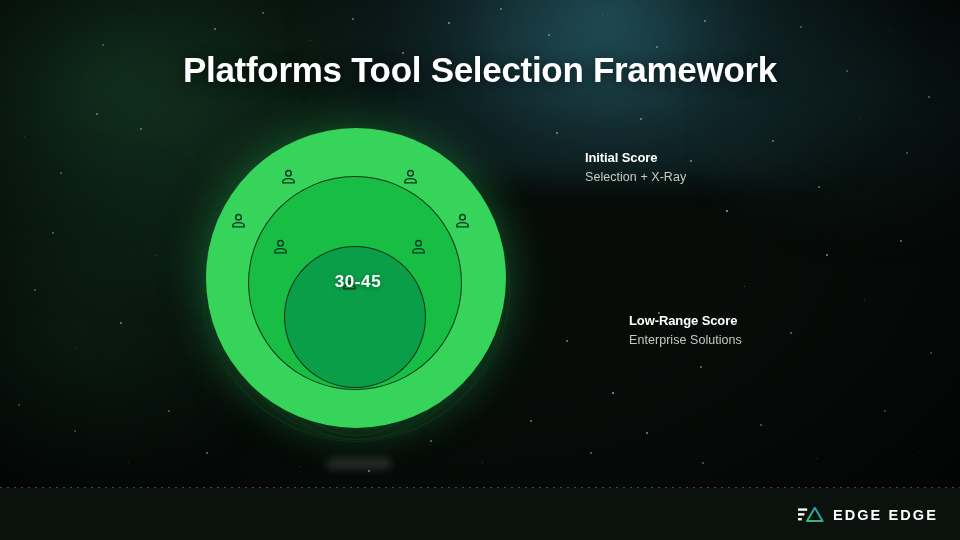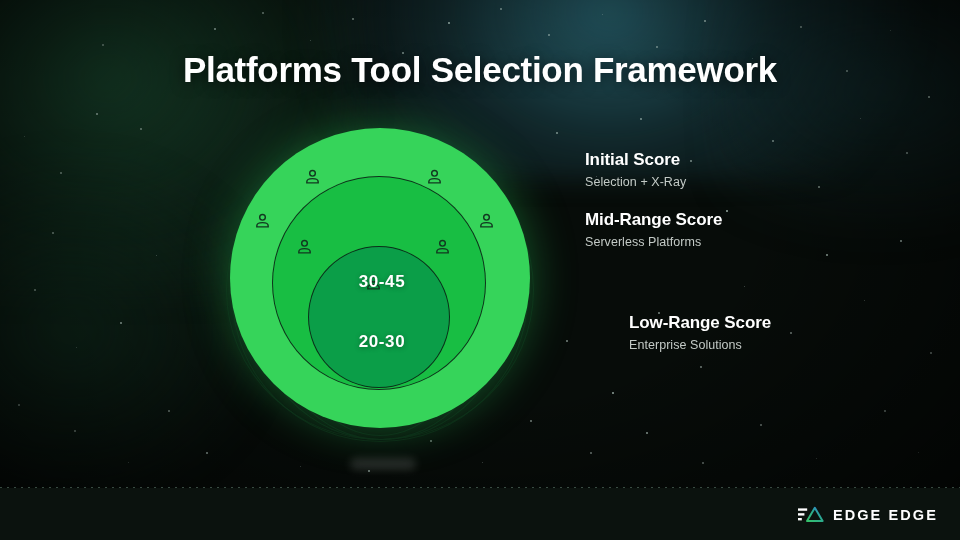--- a/index.html
+++ b/index.html
@@ -74,21 +74,21 @@
     color:#ffffff;
     font-size:35px;
     font-weight:bold;
     letter-spacing:-.3px;
     text-shadow:0 2px 14px rgba(0,0,0,.6);
   }
 
   
   .diagram {
     position:absolute;
-    left:222px; top:120px;
+    left:198px; top:120px;
     width:320px; height:330px;
   }
 
   .ring {
     position:absolute;
     border-radius:50%;
   }
   
   .ghost {
     position:absolute;
@@ -144,21 +144,21 @@
     position:absolute;
     width:17px; height:17px;
     color:#123820;
   }
   .person svg { display:block; width:100%; height:100%; }
 
   
   .legend-item { position:absolute; left:585px; }
   .legend-title {
     color:#ffffff;
-    font-size:17px;
+    font-size:13px;
     font-weight:bold;
     letter-spacing:-.1px;
   }
   .legend-sub {
     color:#c3cac6;
     font-size:12.5px;
     margin-top:5px;
     letter-spacing:.05px;
   }
   .li-0 { top:150px; }
@@ -330,30 +330,25 @@
     </div>
 
     <div class="person" style="left:143px; top:154px;">
       <svg viewBox="0 0 24 24" fill="none" stroke="currentColor" stroke-width="2">
           <circle cx="12" cy="7.5" r="4"></circle>
           <path d="M4 21v-1.6c0-2.7 3.6-4.4 8-4.4s8 1.7 8 4.4V21z"></path>
         </svg>
     </div>
 
     <div class="ring-label lbl-outer">30-45</div>
-    <div class="ring-label lbl-mid">20-30</div>
   </div>
 
   <div class="legend-item li-0">
     <div class="legend-title">Initial Score</div>
     <div class="legend-sub">Selection + X-Ray</div>
-  </div>
-  <div class="legend-item li-1">
-    <div class="legend-title">Mid-Range Score</div>
-    <div class="legend-sub">Serverless Platforms</div>
   </div>
   <div class="legend-item li-2">
     <div class="legend-title">Low-Range Score</div>
     <div class="legend-sub">Enterprise Solutions</div>
   </div>
 
   <div class="footer-band"></div>
   <div class="divider"></div>
 
   <div class="brand">

